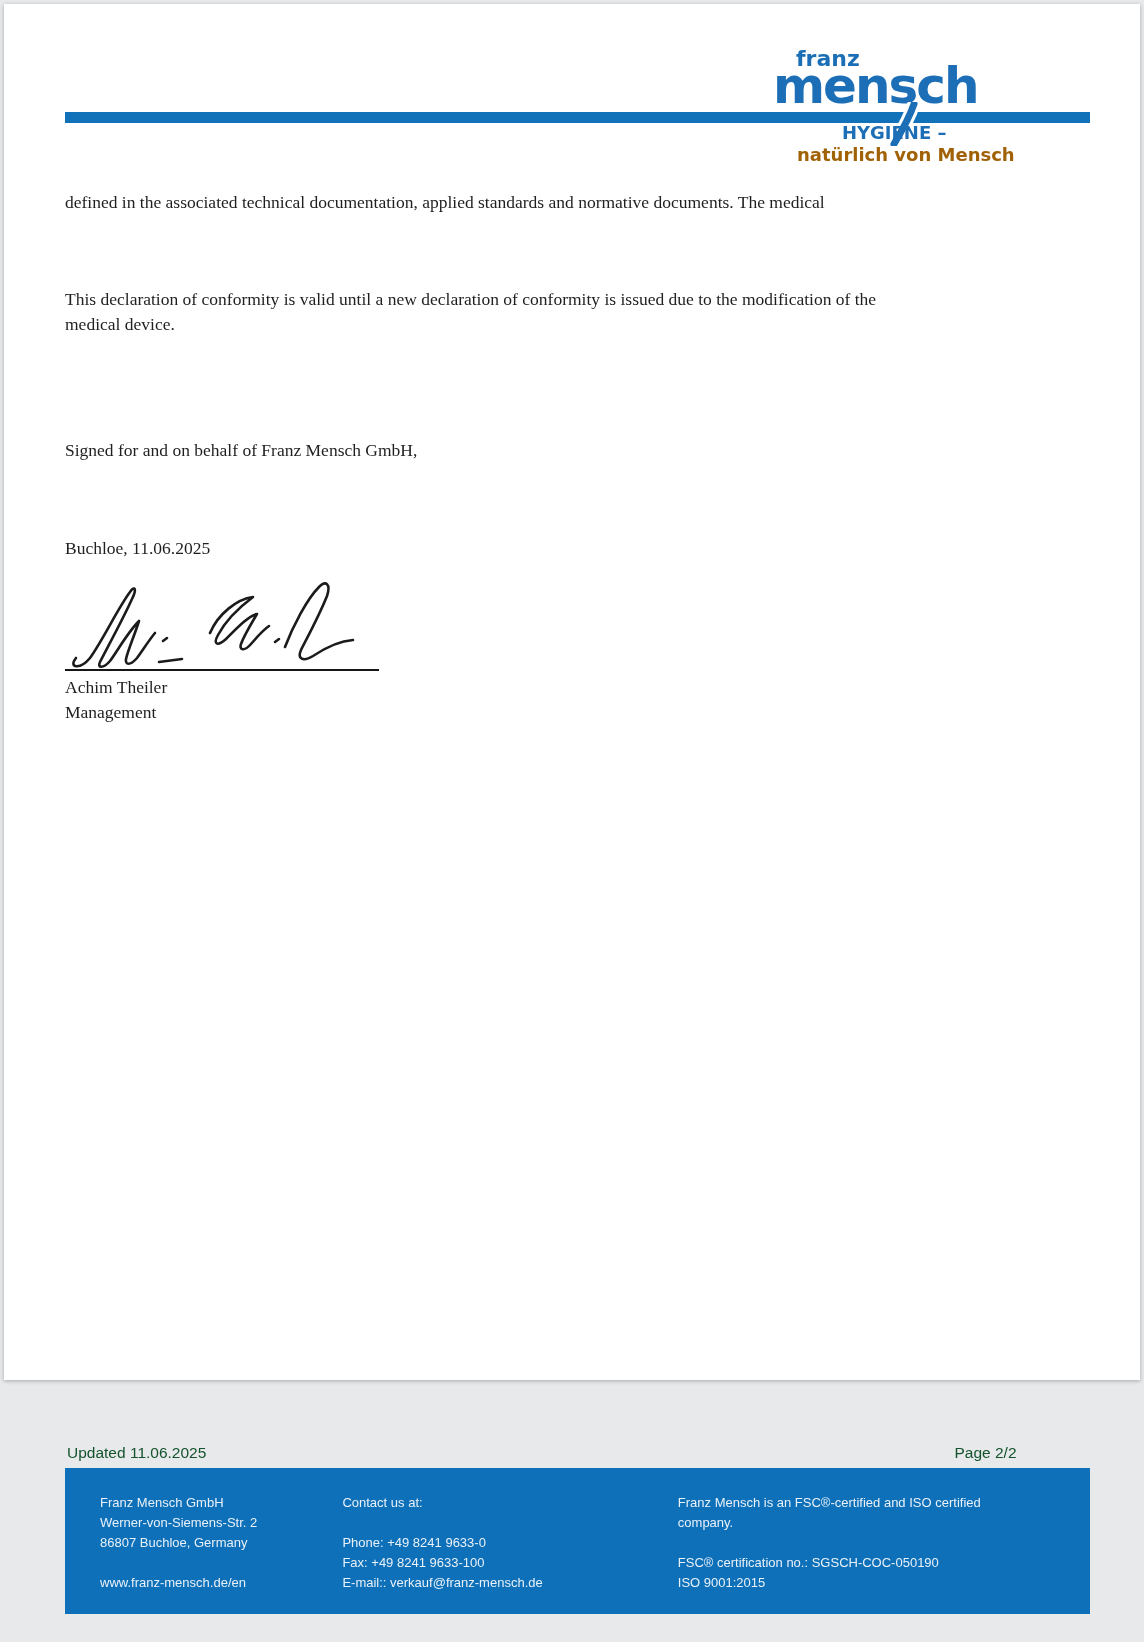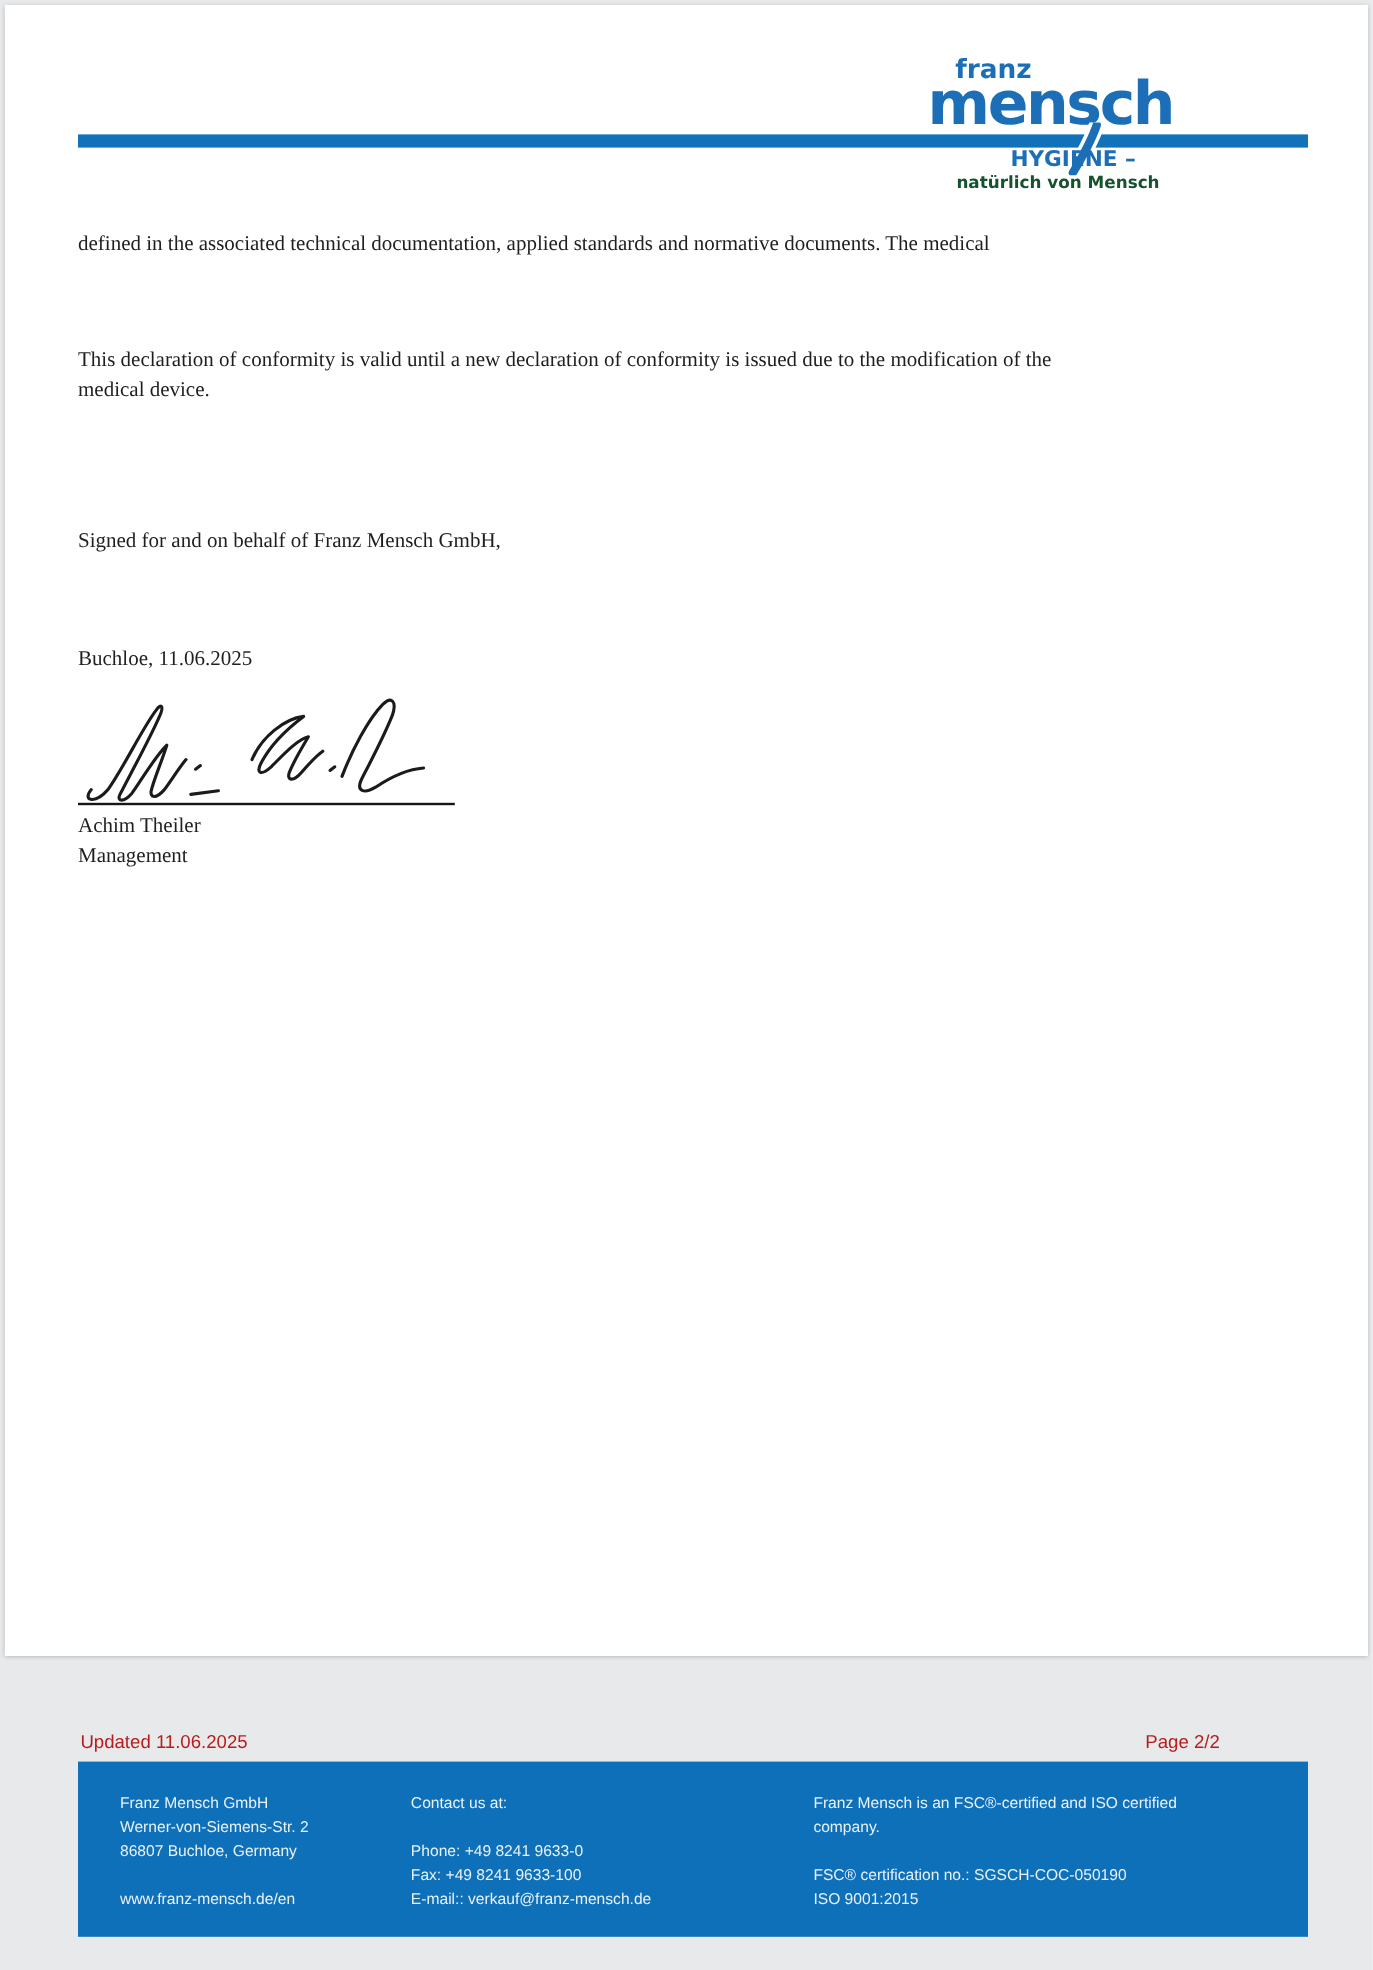--- a/index.html
+++ b/index.html
@@ -35,40 +35,40 @@
   }
   .logo-s-tail{left:886px;top:98px;width:30px;height:44px;}
   .tagline1{
     left:793px;top:120px;
     font-family:"DejaVu Sans", sans-serif;
     font-weight:bold;font-size:18px;color:#1c6fb6;line-height:1;margin-left:45px;
   }
   .tagline2{
     left:793px;top:142px;
     font-family:"DejaVu Sans", sans-serif;
-    font-weight:bold;font-size:14px;color:#14532d;line-height:1;
+    font-weight:bold;font-size:18px;color:#a16207;line-height:1;
   }
   
   .bodytext{
     color:#1f1f1f;font-size:17.5px;line-height:25px;font-family:Liberation Serif, serif;
   }
   .bodytext div{white-space:nowrap;}
   .para1{left:61px;top:186px;}
   .para2{left:61px;top:283px;}
   .signed{left:61px;top:434px;}
   .placedate{left:61px;top:532px;}
   .signature{left:56px;top:568px;width:330px;height:102px;}
   .sig-line{
     left:61px;top:665px;width:314px;height:0;
     border-top:2px solid #161616;
   }
   .signer-name{left:61px;top:671px;}
   .signer-title{left:61px;top:696px;}
   
-  .meta-text{font-size:15.5px;color:#b91c1c;line-height:20px;}
+  .meta-text{font-size:15.5px;color:#14532d;line-height:20px;}
   .updated{left:63px;top:1439px;}
   .pagenum{left:880px;top:1439px;width:203px;text-align:center;}
   
   .footer-box{
     left:61px;top:1464px;width:1025px;height:146px;
     background:#0d70b8;
     color:#e9f1f9;font-size:13px;line-height:20px;
     display:flex;flex-direction:row;
     box-sizing:border-box;
     padding:25px 0 0 35px;

